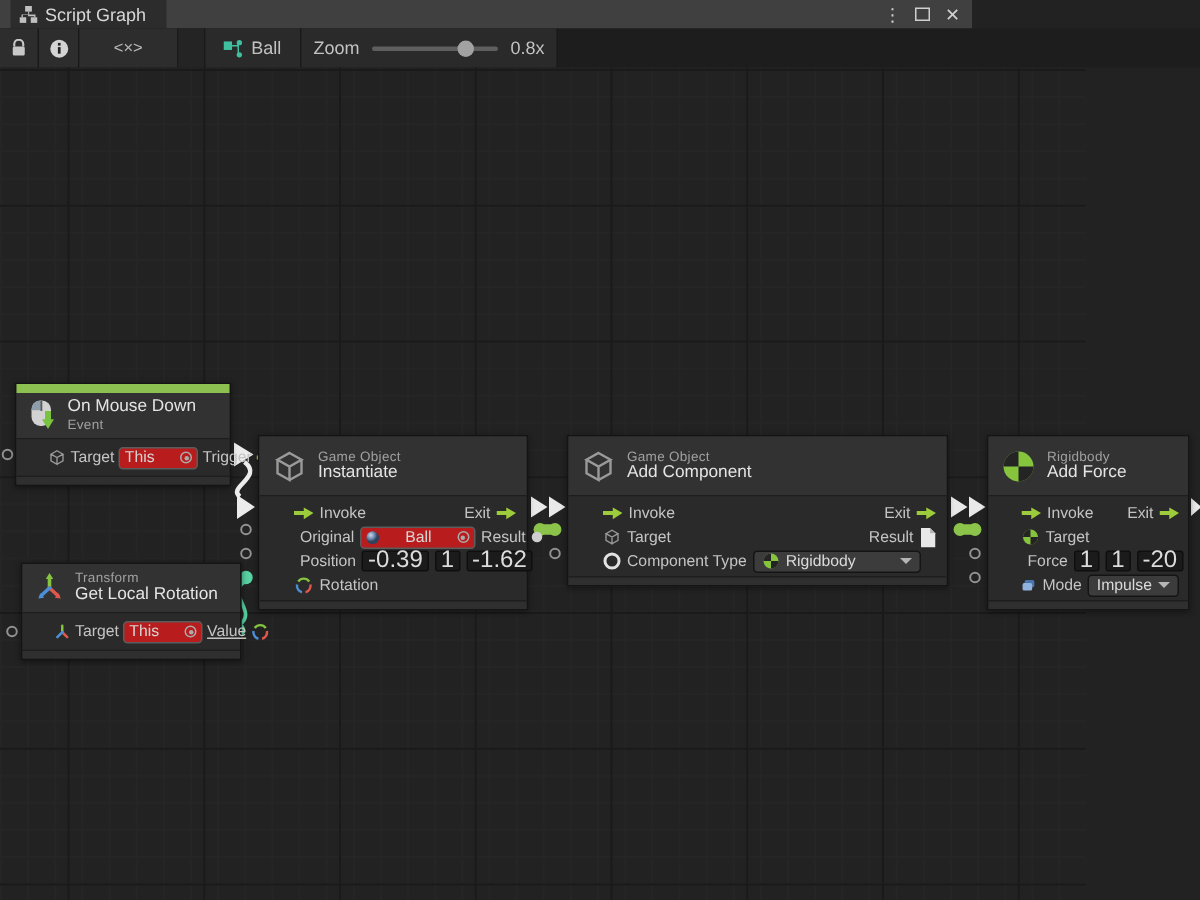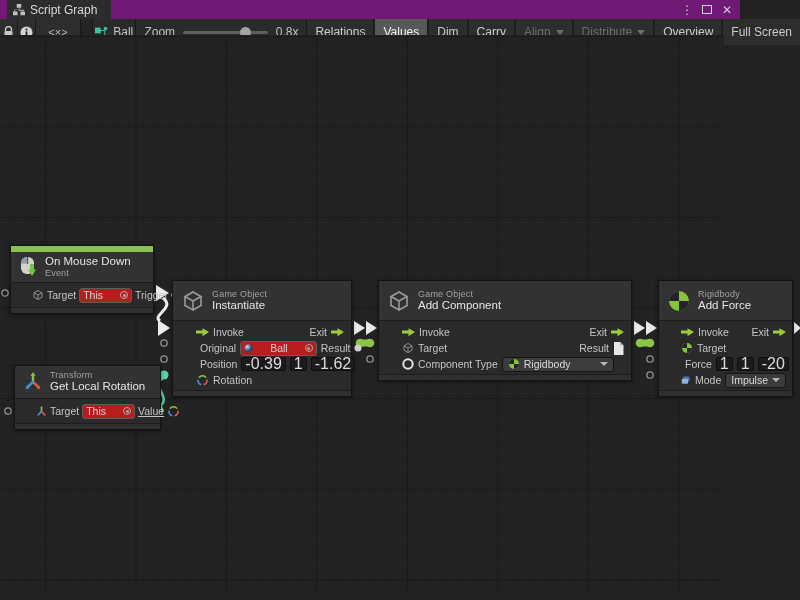--- a/index.html
+++ b/index.html
@@ -1,21 +1,21 @@
 <!DOCTYPE html>
 <html><head>
 <meta charset="utf-8">
 <style>
   * { margin:0; padding:0; box-sizing:border-box; }
   html,body { width:800px; height:600px; overflow:hidden; background:#222;
     font-family:"Liberation Sans", sans-serif; -webkit-font-smoothing:antialiased; }
 
   
-  .titlebar { position:absolute; top:0; left:0; width:740px; height:19px;
-    background:#701a75; display:flex; align-items:stretch; }
+  .titlebar { position:absolute; top:0; left:0; width:648px; height:19px;
+    background:#404040; display:flex; align-items:stretch; }
   .tab { margin-left:7px; width:104px; background:#2c2c2c; display:flex;
     align-items:center; gap:5px; padding:0 6px; }
   .tab-label { font-size:12px; color:#d8d8d8; }
   .win-controls { margin-left:auto; display:flex; align-items:center; gap:6px; padding-right:6px; }
   .win-btn { color:#cfcfcf; font-size:12px; width:14px; height:14px; line-height:14px;
     text-align:center; cursor:default; }
   .maxbox { width:10px; height:9px; border:1.5px solid #cfcfcf; }
 
   
   .toolbar { position:absolute; top:19px; left:0; width:800px; height:26px;
@@ -32,21 +32,21 @@
     border-radius:50%; background:#a2a2a2; }
   .tb-right { margin-left:auto; display:flex; align-items:stretch; gap:2px; background:#1d1d1d; }
   .rbtn { background:#2d2d2d; display:flex; align-items:center; justify-content:center;
     padding:0 8px; color:#cccccc; white-space:nowrap; }
   .rbtn.active { background:#585858; color:#efefef; }
   .rbtn.disabled { color:#6d6d6d; }
   .dd-caret { width:0; height:0; border-left:4px solid transparent; border-right:4px solid transparent;
     border-top:5px solid #6d6d6d; margin-left:5px; }
 
   
-  .canvas { position:absolute; top:35px; left:0; width:724px; height:555px;
+  .canvas { position:absolute; top:45px; left:0; width:724px; height:555px;
     background-color:#222222;
     background-image:
       linear-gradient(#1a1a1a 1px, transparent 1px),
       linear-gradient(90deg,#1a1a1a 1px, transparent 1px),
       linear-gradient(#252525 1px, transparent 1px),
       linear-gradient(90deg,#252525 1px, transparent 1px);
     background-size: 90.5px 90.5px, 90.5px 90.5px, 18.1px 18.1px, 18.1px 18.1px;
     background-position: 45px 1px, 45px 1px, 0 1px, 0 1px; }
   .wires { position:absolute; top:0; left:0; pointer-events:none; }
 
@@ -133,36 +133,20 @@
       </svg>
     <span>Ball</span>
   </div>
   <div class="tb-zoomarea">
     <span>Zoom</span>
     <span class="slider-track">
       <span class="slider-handle"></span>
     </span>
     <span>0.8x</span>
   </div>
-  <div class="tb-right">
-    <div class="rbtn">Relations</div>
-    <div class="rbtn active">Values</div>
-    <div class="rbtn">Dim</div>
-    <div class="rbtn">Carry</div>
-    <div class="rbtn disabled">
-      <span>Align</span>
-        <span class="dd-caret"></span>
-    </div>
-    <div class="rbtn disabled">
-      <span>Distribute</span>
-        <span class="dd-caret"></span>
-    </div>
-    <div class="rbtn">Overview</div>
-    <div class="rbtn">Full Screen</div>
-  </div>
 </div>
 
 <div class="canvas">
 
   <svg class="wires" width="800" height="555" viewBox="0 0 800 555">
 
     <polygon points="156,250 169,258 156,266" fill="#ececec"></polygon>
     <path d="M163 263 C176 273 151 280 160 286" stroke="#ececec" stroke-width="3" fill="none"></path>
     <polygon points="158,285 170,293 158,301" fill="#ececec"></polygon>
 

